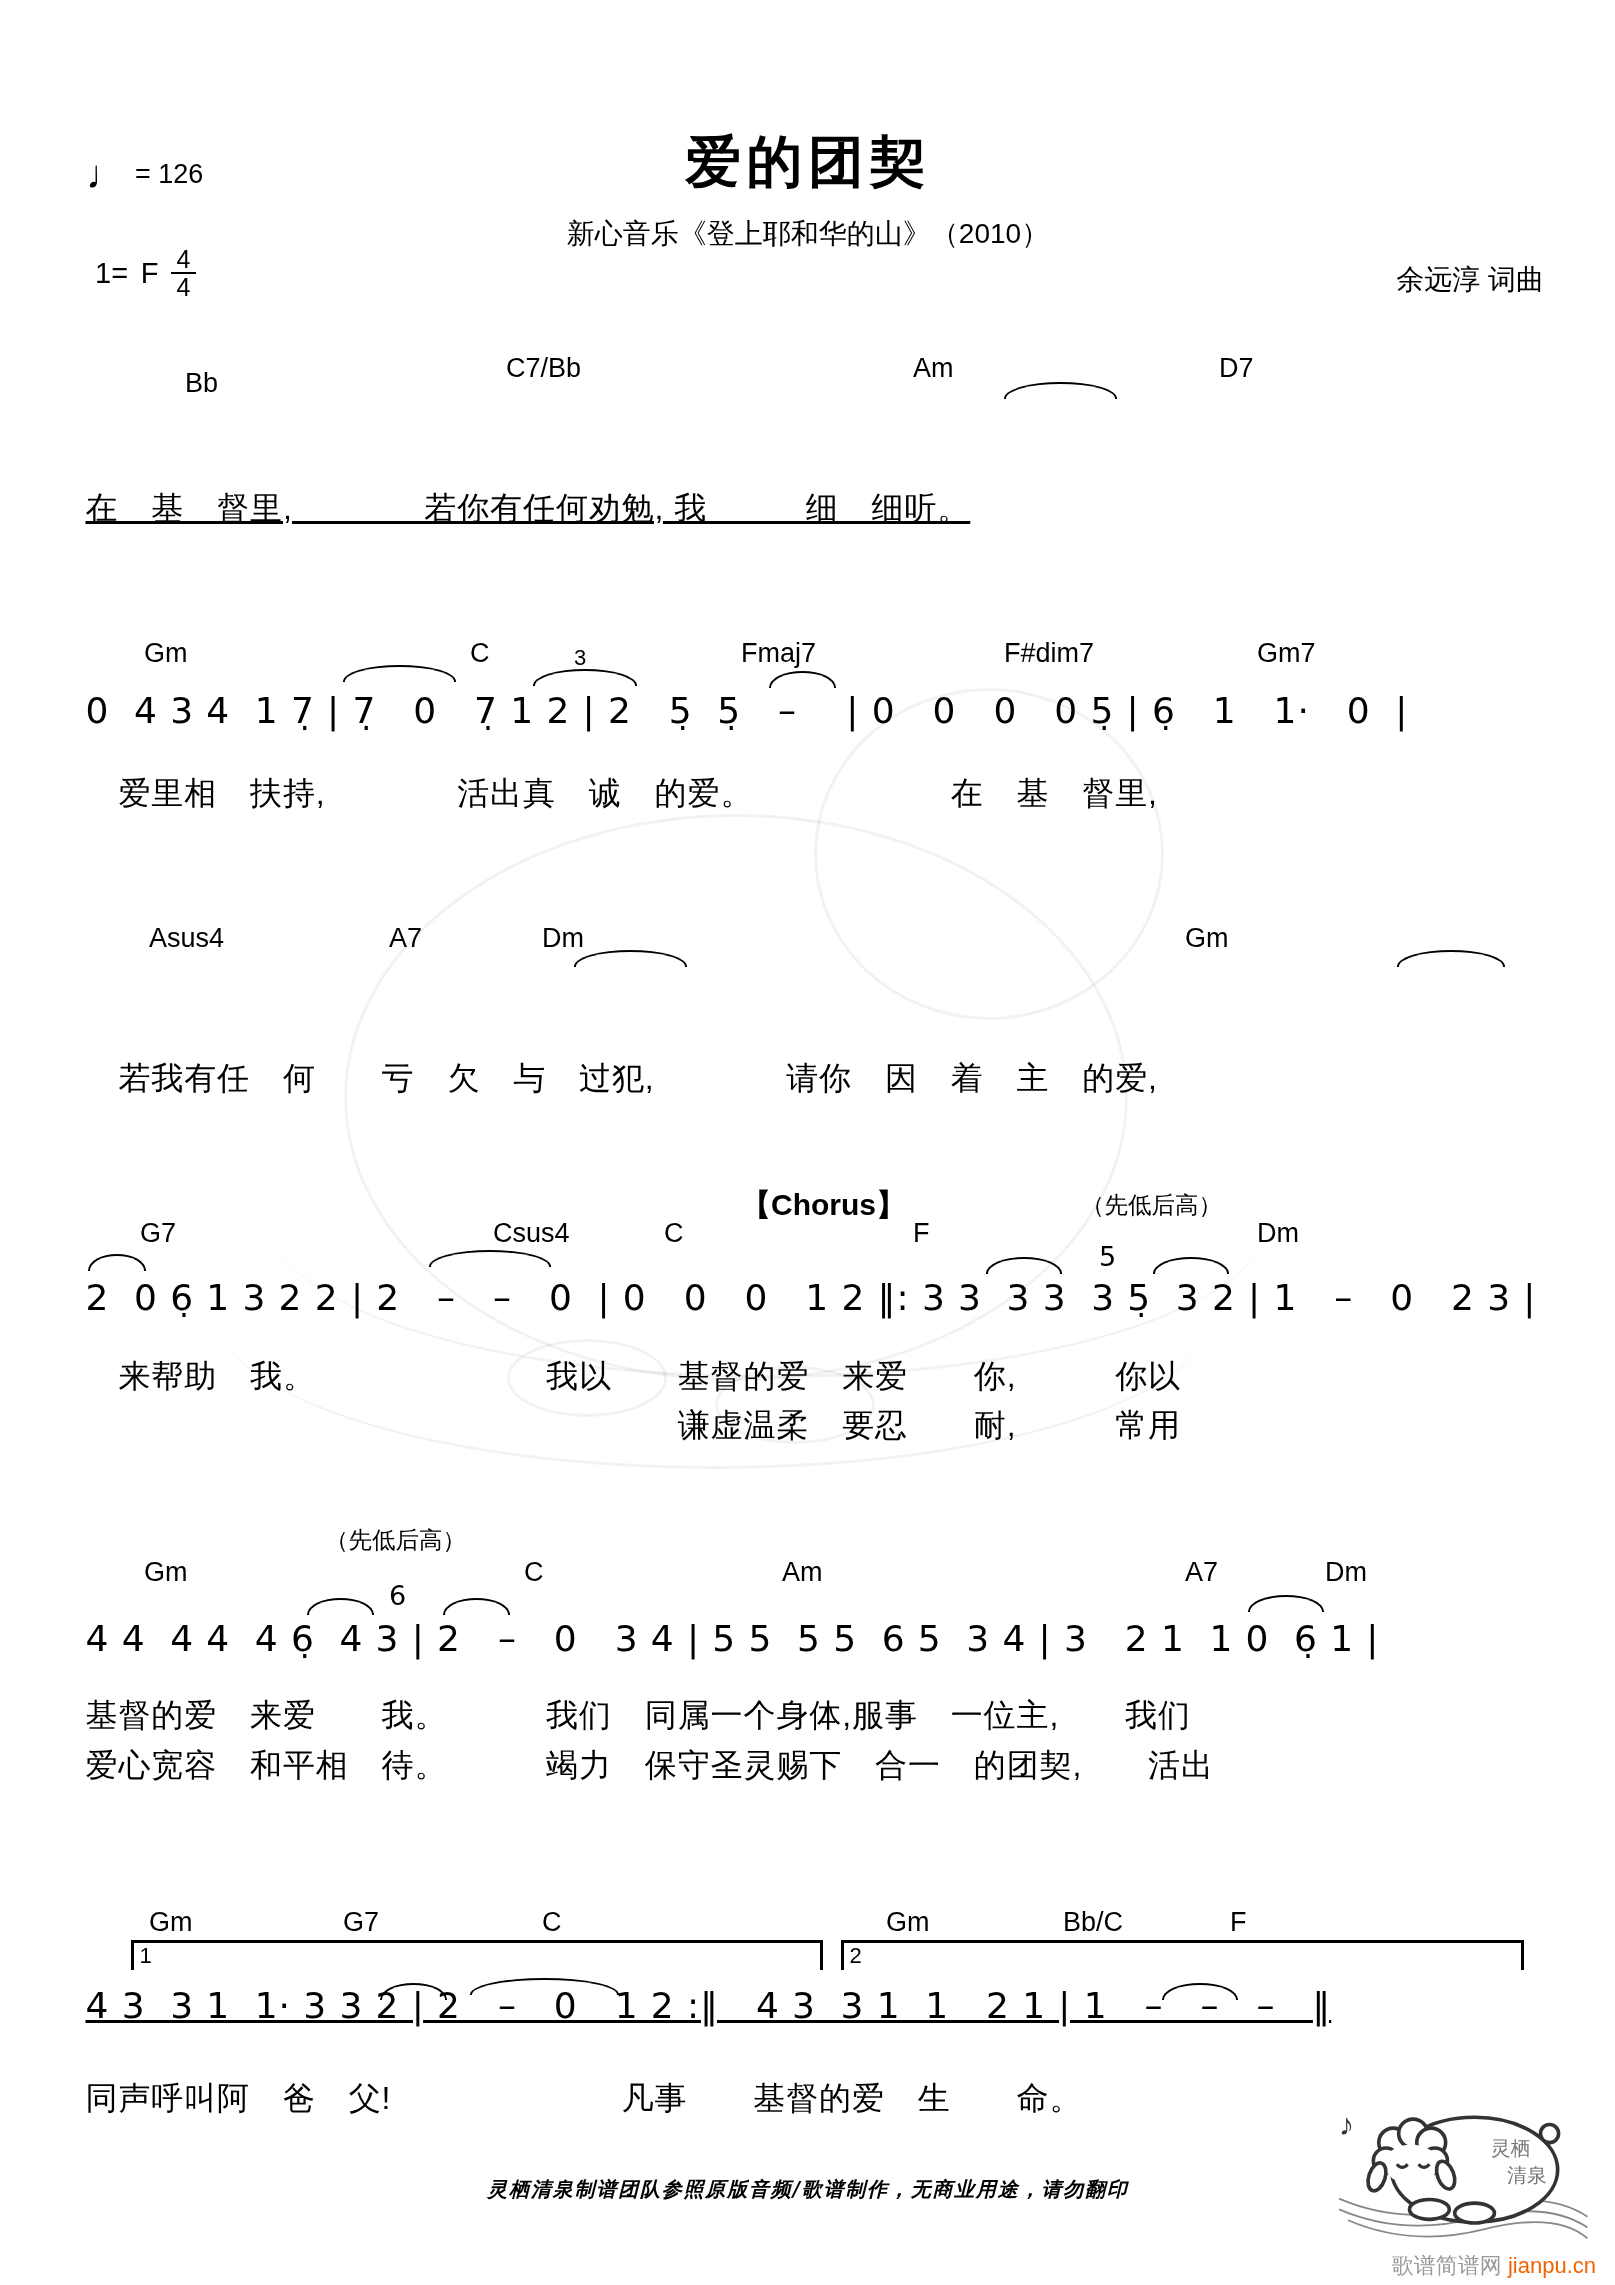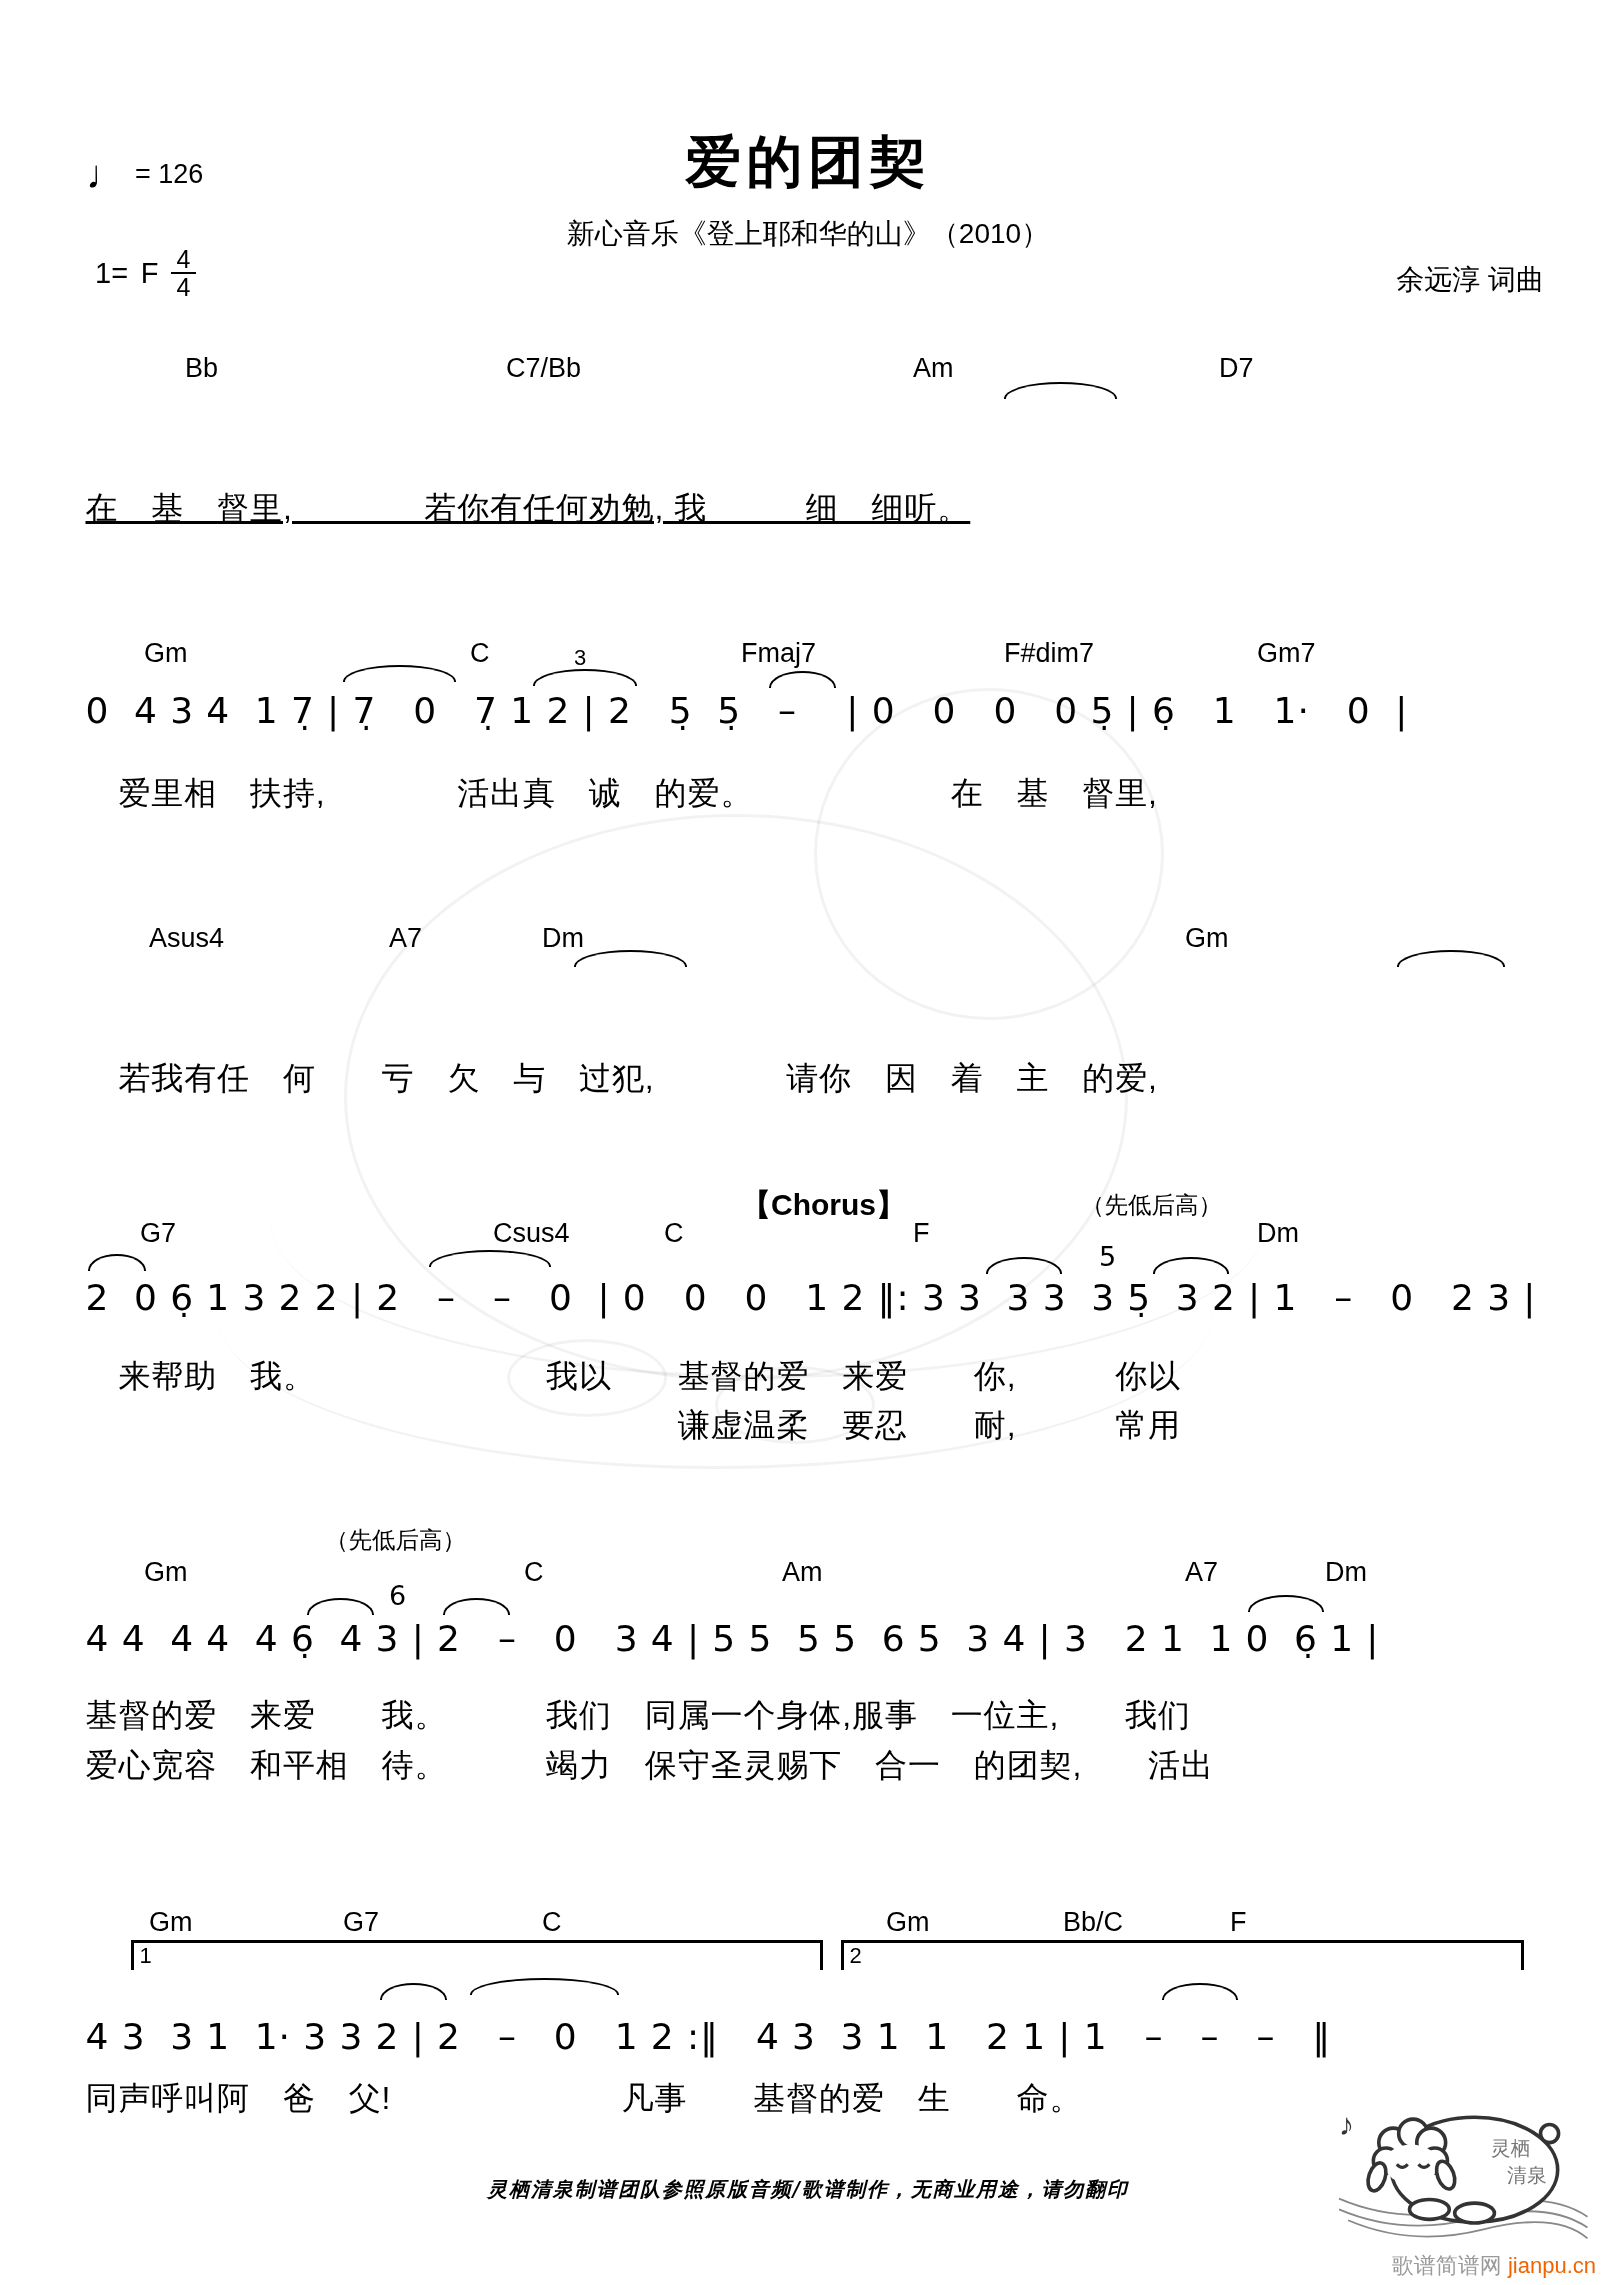--- a/index.html
+++ b/index.html
@@ -62,21 +62,21 @@
     <span class="frac">
       <span class="top">4</span>
       <span>4</span>
     </span>
   </div>
   <div class="title">爱的团契</div>
   <div class="subtitle">新心音乐《登上耶和华的山》（2010）</div>
   <div class="credit">余远淳 词曲</div>
 
   <div class="system" style="top:353px;height:226px;">
-    <span class="chord" style="left:104px;top:0;">Bb</span>
+    <span class="chord" style="left:104px;top:15px;">Bb</span>
     <span class="chord" style="left:425px;top:0;">C7/Bb</span>
     <span class="chord" style="left:832px;top:0;">Am</span>
     <span class="chord" style="left:1138px;top:0;">D7</span>
     <div class="arc" style="left:923px;top:29px;width:109px;"></div>
     <div class="lyric" style="top:134px;text-decoration:underline;">在　基　督里,　　　　若你有任何劝勉, 我　　　细　细听。</div>
   </div>
 
   <div class="system" style="top:638px;height:226px;">
     <span class="chord" style="left:63px;top:0;">Gm</span>
     <span class="chord" style="left:389px;top:0;">C</span>
@@ -144,21 +144,21 @@
     <span class="chord" style="left:1149px;top:7.2px;">F</span>
     <div class="volta" style="left:50px;top:40px;width:686px;">
       <span>1</span>
     </div>
     <div class="volta" style="left:760px;top:40px;width:677px;">
       <span>2</span>
     </div>
     <div class="arc" style="left:299px;top:83px;width:63px;"></div>
     <div class="arc" style="left:389px;top:78px;width:145px;"></div>
     <div class="arc" style="left:1081px;top:83px;width:72px;"></div>
-    <div class="noteline" style="top:116px;">4 3  3 1  1· 3 3 2 | 2   –   0   1 2 :‖   4 3  3 1  1   2 1 | 1   –   –   –   ‖</div>
+    <div class="noteline" style="top:85px;text-decoration:underline;">4 3  3 1  1· 3 3 2 | 2   –   0   1 2 :‖   4 3  3 1  1   2 1 | 1   –   –   –   ‖</div>
     <div class="lyric" style="top:177px;">同声呼叫阿　爸　父!　　　　　　　凡事　　基督的爱　生　　命。</div>
   </div>
 
   <div class="footer">灵栖清泉制谱团队参照原版音频/歌谱制作，无商业用途，请勿翻印</div>
 
   <div class="logo">
     <svg width="262" height="154" viewBox="0 0 290 170">
       <path d="M10 110 Q80 140 160 120 T285 130" stroke="#888" stroke-width="2" fill="none"></path>
       <path d="M10 122 Q80 152 160 132 T285 142" stroke="#888" stroke-width="2" fill="none"></path>
       <path d="M20 134 Q90 164 170 144 T285 154" stroke="#888" stroke-width="2" fill="none"></path>

